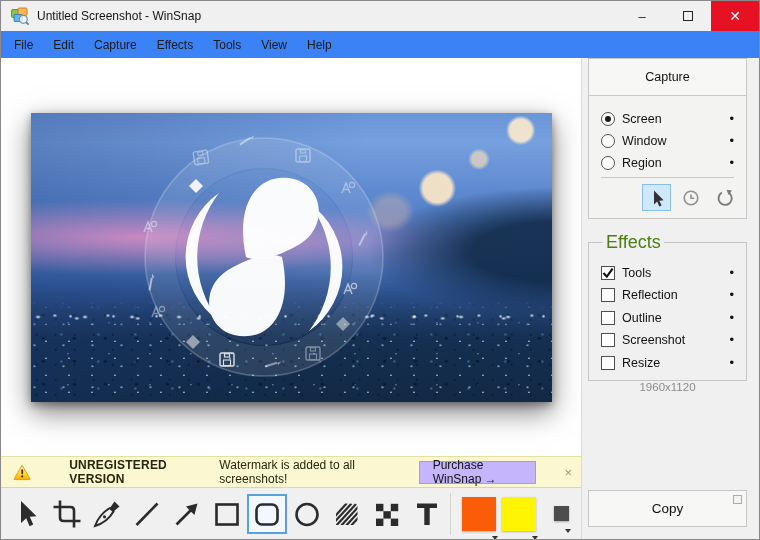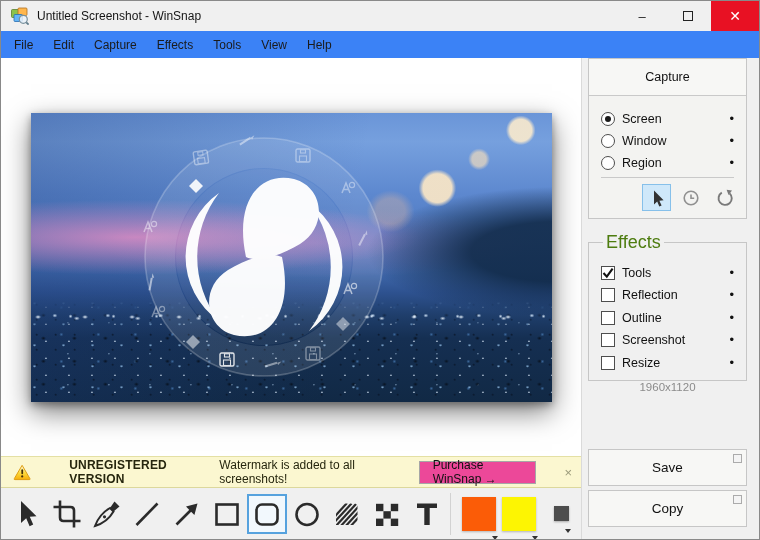--- a/index.html
+++ b/index.html
@@ -58,21 +58,21 @@
     background-size:47px 14px, 53px 14px, 61px 14px, 43px 14px;
   }
   .watermark { position:absolute; left:103px; top:14px; }
 
   
   .warnbar { height:32px; flex:0 0 auto; background:#fbf7d0; border-top:1px solid #e4e0a4; border-bottom:1px solid #dcd89c;
     display:flex; align-items:center; font-size:12px; color:#26260e;gap:28px; }
   .warn-icon { margin:0 10px 0 12px; }
   .warn-title { font-weight:bold; letter-spacing:.2px; }
   .warn-msg { margin-left:3px; }
-  .purchase-btn { margin-left:14px; height:23px; background:#ec4899; border:1px solid #a6a6a6; padding:0 13px; font-size:12px; color:#111; display:flex; align-items:center; }
+  .purchase-btn { margin-left:14px; height:23px; background:#c4b5fd; border:1px solid #a6a6a6; padding:0 13px; font-size:12px; color:#111; display:flex; align-items:center; }
   .warn-close { margin-left:auto; margin-right:9px; color:#9a9a7a; font-size:13px; }
 
   
   .toolbar { height:51px; flex:0 0 auto; background:#f0f0f0; display:flex; align-items:center; padding-left:6px; }
   .tool { width:40px; height:40px; display:flex; align-items:center; justify-content:center; border:2px solid transparent; }
   .tool.selected { border:2px solid #56a2de; background:#f2f8fd; }
   .tb-sep { width:1px; height:42px; background:#d2d2d2; margin:0 3px; }
   .swatch { width:34px; height:34px; margin-left:8px; position:relative; box-shadow:0 1px 2px rgba(0,0,0,.25); }
   .swatch + .swatch { margin-left:6px; }
   .size-swatch { width:15px; height:15px; margin-left:18px; position:relative; box-shadow:0 1px 2px rgba(0,0,0,.3); }
@@ -407,24 +407,20 @@
             <span>Resize</span>
             <span class="bullet">•</span>
           </div>
         </div>
       </fieldset>
 
       <div class="size-label">1960x1120</div>
 
       <div class="save-stack">
         <div class="action-btn">
-          <span>Save</span>
-          <span class="corner-cb"></span>
-        </div>
-        <div class="action-btn">
           <span>Copy</span>
           <span class="corner-cb"></span>
         </div>
       </div>
 
     </div>
   </div>
 </div>
 
 </body></html>

